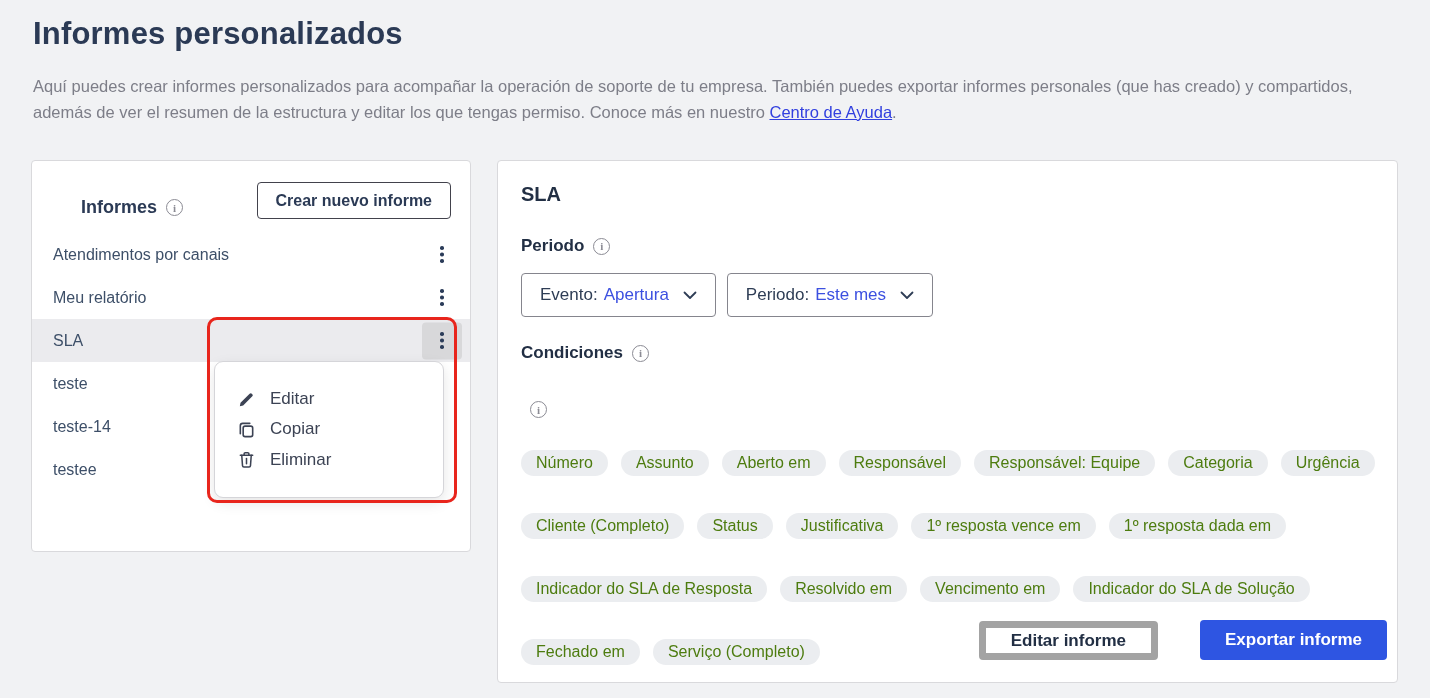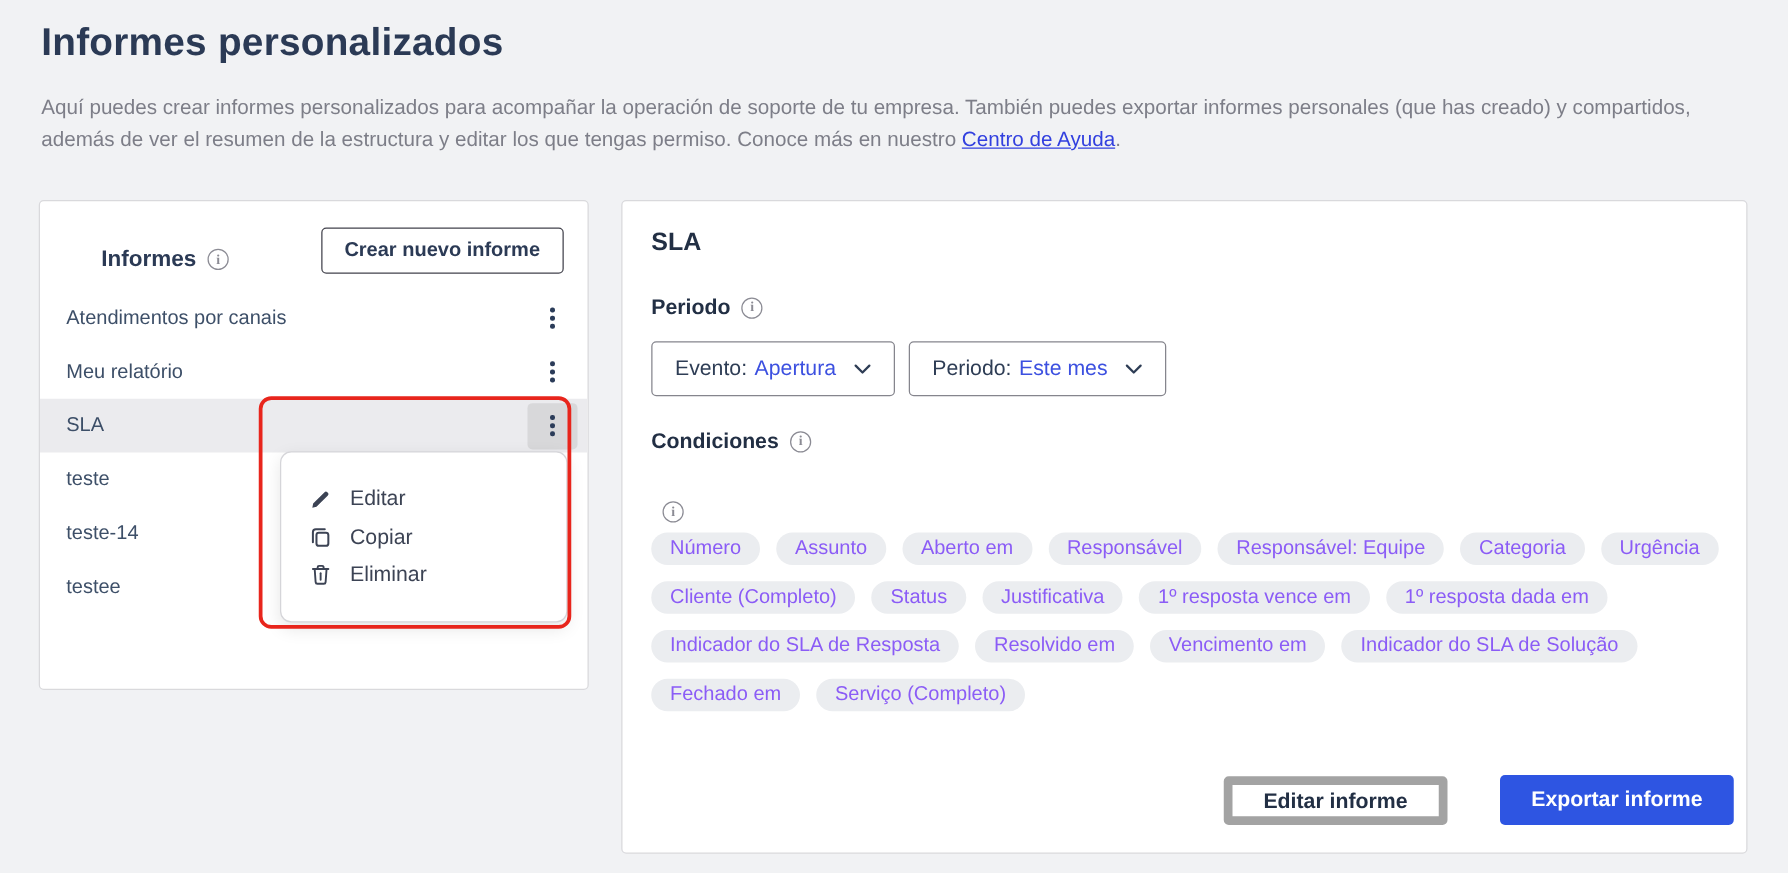--- a/index.html
+++ b/index.html
@@ -68,25 +68,25 @@
     width: 17px; height: 17px; margin-left: 9px;
     border: 1.4px solid #8b8b94; border-radius: 50%;
     color: #8b8b94; font-size: 11px; font-weight: 700;
     font-family: "Liberation Serif", serif;
     cursor: pointer; flex: 0 0 auto;
   }
   .info-icon::after { content: "i"; }
 
   
   .context-menu {
-    position: absolute; left: 224px; top: 361px; width: 230px; height: 137px;
+    position: absolute; left: 214px; top: 361px; width: 230px; height: 137px;
     background: #fff; border: 1px solid #d5d5d9; border-radius: 9px;
     box-shadow: 0 5px 14px rgba(0,0,0,0.10);
     z-index: 5; padding: 22px 0;
-    display: flex; flex-direction: column; justify-content: flex-end;
+    display: flex; flex-direction: column; justify-content: space-between;
   }
   .menu-item {
     display: flex; align-items: center; height: 41px;
     padding-left: 22px; font-size: 17px; color: #3c4354; cursor: pointer;
   }
   .menu-item .mi-icon { width: 20px; height: 20px; margin-right: 13px; display: flex; align-items: center; }
   .menu-item svg { display: block; }
 
   
   .annotation-rect {
@@ -111,22 +111,22 @@
   }
   .dropdown .dd-value { color: #3c50e0; }
   .dropdown .chevron { margin-left: 8px; display: flex; }
 
   .chips-wrap {
     position: absolute; left: 23px; top: 265px; width: 858px;
     display: flex; flex-wrap: wrap; gap: 13px 13px;
   }
   .chip {
     background: #ebedf0; border-radius: 14px;
-    padding: 4px 15px; font-size: 16px; color: #8b5cf6;
-    white-space: nowrap; line-height: 18px;
+    padding: 4px 15px; font-size: 16px; color: #4d7c0f;
+    white-space: nowrap; line-height: 18px; margin-top: 24px;
   }
 
   .edit-report-btn {
     position: absolute; right: 239px; bottom: 22px; height: 39px;
     background: #fff; border: 7px solid #a3a3a3; border-radius: 4px;
     font-family: "Liberation Sans", sans-serif;
     font-size: 17px; font-weight: 700; color: #222f44;
     padding: 0 25px; cursor: pointer;
   }
   .export-report-btn {

